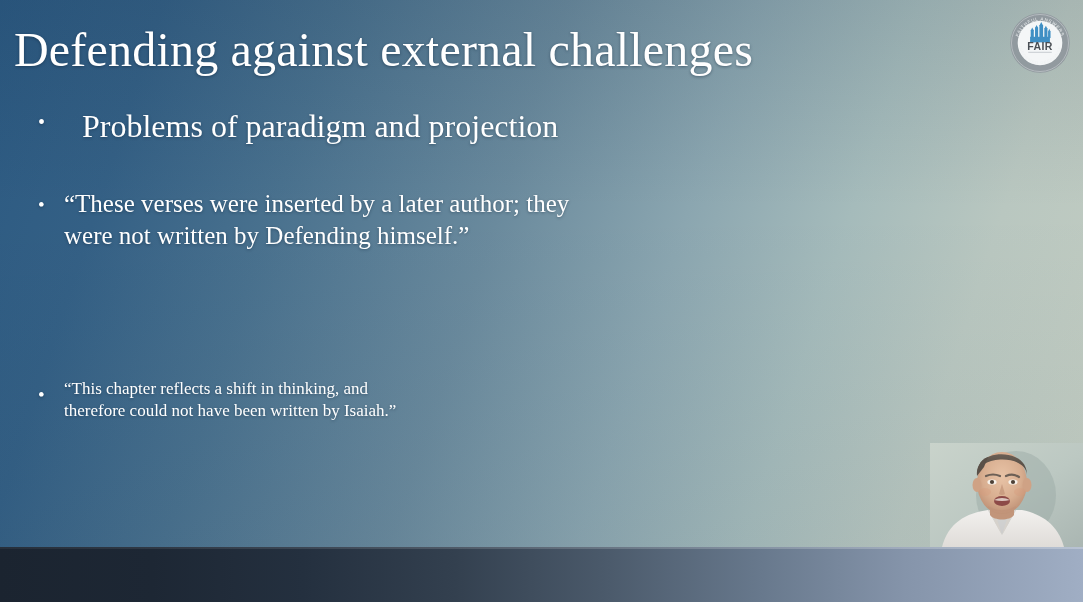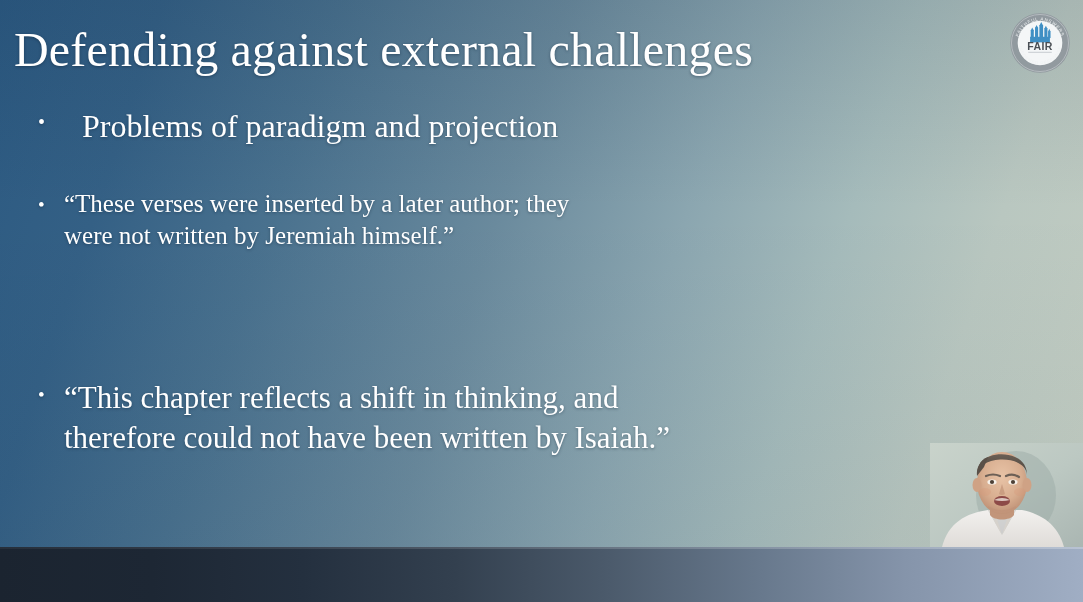--- a/index.html
+++ b/index.html
@@ -96,21 +96,21 @@
   .b0 { position: absolute; left: 6px;  top: 0px;   }
   .b0 .bullet-mark { font-size: 20px; padding-top: 6px; }
   .b0 .bullet-text { font-size: 32px; padding-left: 22px; }
 
   .b1 { position: absolute; left: 6px;  top: 82px;  }
   .b1 .bullet-mark { font-size: 19px; padding-top: 7px; }
   .b1 .bullet-text { font-size: 25px; padding-left: 4px; }
 
   .b2 { position: absolute; left: 6px;  top: 272px; }
   .b2 .bullet-mark { font-size: 19px; padding-top: 7px; }
-  .b2 .bullet-text { font-size: 31px; padding-left: 4px; }
+  .b2 .bullet-text { font-size: 17px; padding-left: 4px; }
 
   
   #fair-logo {
     position: absolute;
     right: 12px;
     top: 12px;
     width: 62px;
     height: 62px;
     z-index: 6;
   }
@@ -164,21 +164,21 @@
     <div id="body-list">
 
       <div class="bullet-row b0">
         <span class="bullet-mark">•</span>
         <span class="bullet-text">Problems of paradigm and projection</span>
       </div>
 
       <div class="bullet-row b1">
         <span class="bullet-mark">•</span>
         <span class="bullet-text">“These verses were inserted by a later author; they
-were not written by Jeremiah himself.”</span>
+were not written by Defending himself.”</span>
       </div>
 
       <div class="bullet-row b2">
         <span class="bullet-mark">•</span>
         <span class="bullet-text">“This chapter reflects a shift in thinking, and
 therefore could not have been written by Isaiah.”</span>
       </div>
 
     </div>
 

